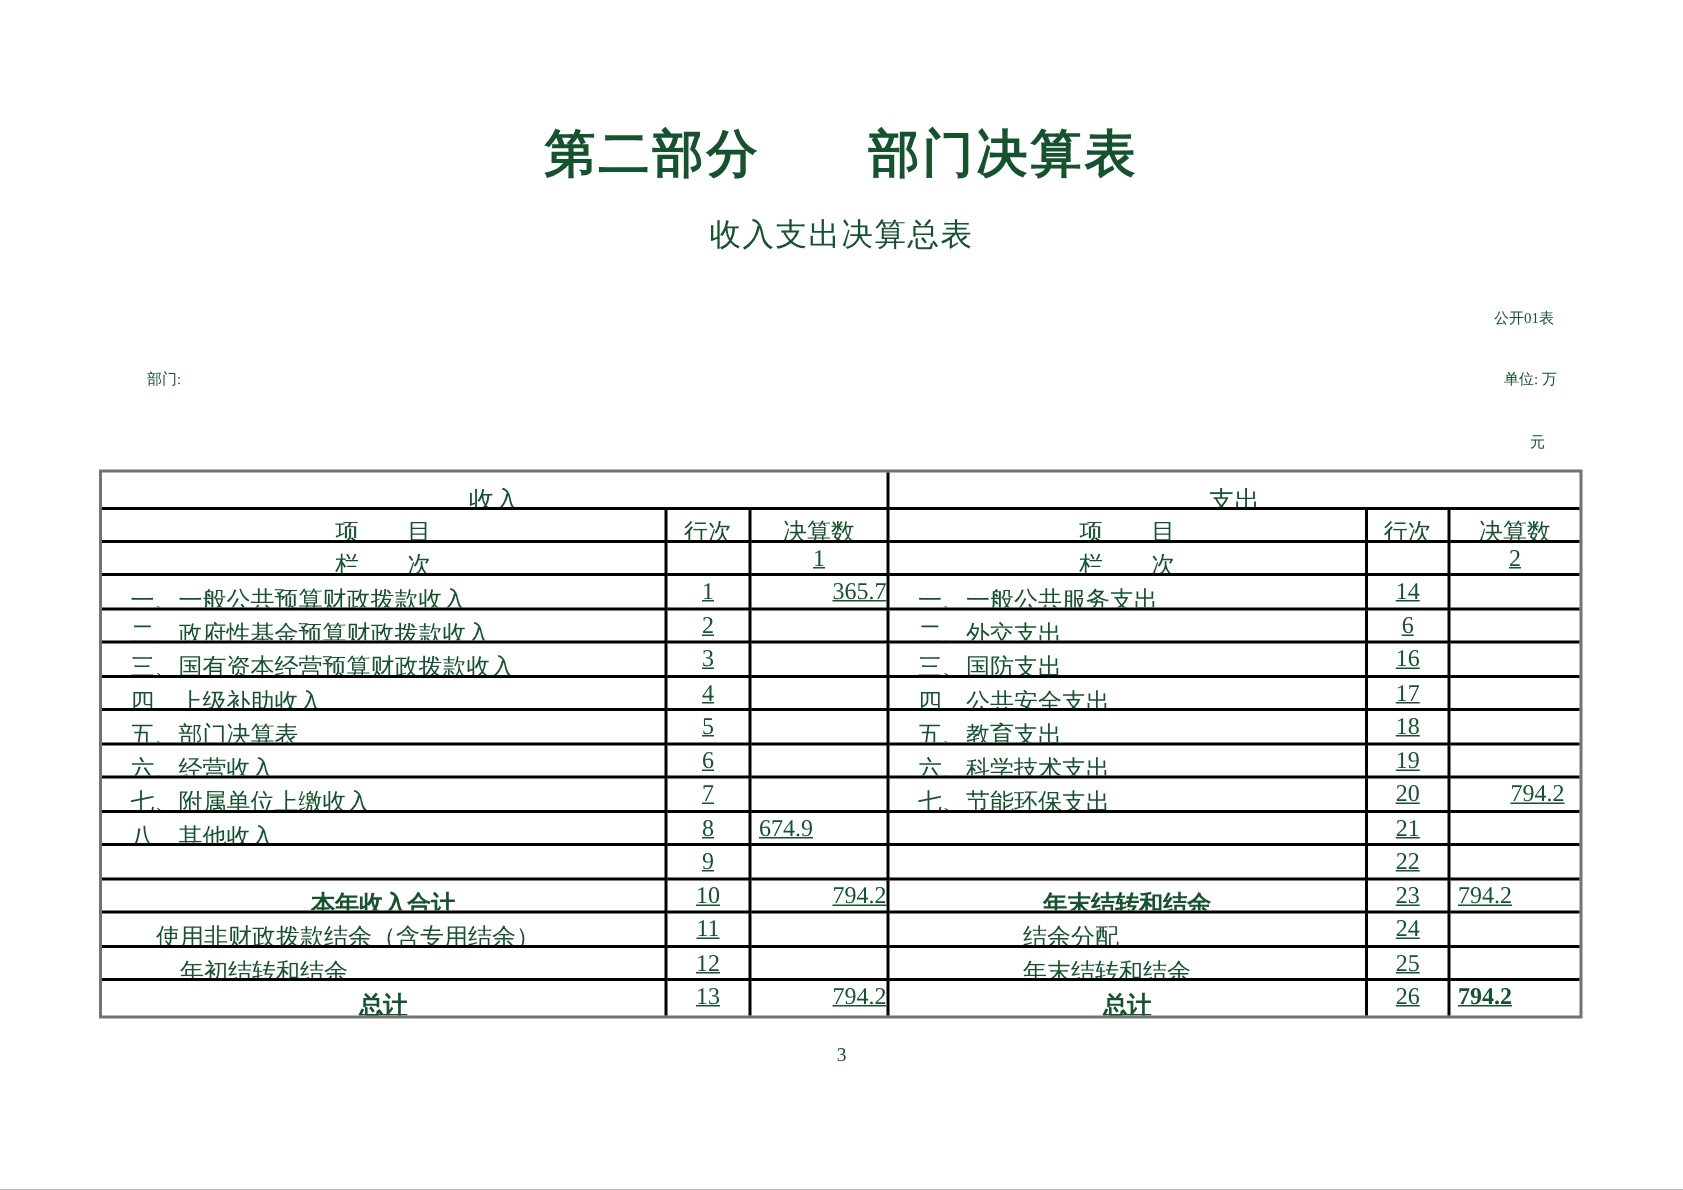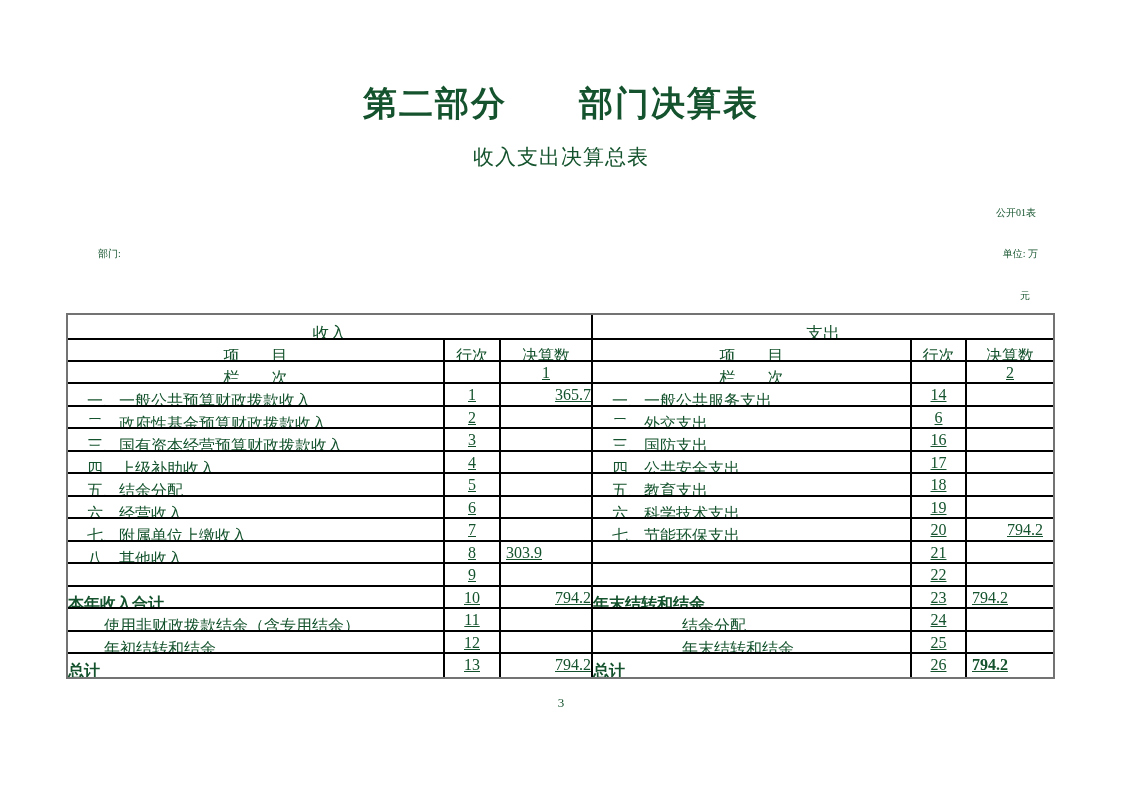--- a/index.html
+++ b/index.html
@@ -27,24 +27,24 @@
   .cell{box-sizing:border-box;border-right:2px solid #000;border-bottom:2px solid #000;
         overflow:hidden;white-space:nowrap;}
   .col-last{border-right:none;}
   .row-last{border-bottom:none;}
   .span3{grid-column:span 3;}
   
   .cn-in{display:block;font-size:16px;line-height:16px;padding-top:9px;}
   .hdr1 .cn-in{font-size:17px;line-height:17px;padding-top:10px;}
   .hdr2 .cn-in,.hdr3 .cn-in{padding-top:8px;}
   .ctr{text-align:center;}
-  .total{font-weight:bold;}
+  .total{text-align:center;font-weight:bold;}
   .i0{padding-left:19px;}
   .i1{padding-left:36px;}
-  .i2{padding-left:36px;}
+  .i2{padding-left:52px;}
   .i3{padding-left:89px;}
   
   .num-in{display:block;font-family:"Liberation Serif",serif;font-size:16px;line-height:16px;
           padding-top:3px;}
   .rowno{text-align:center;}
   .val-r{text-align:right;}
   .sideR.val-r{padding-right:10px;}
   .val-l{text-align:left;padding-left:5px;}
   .val-b .num-in{font-weight:bold;}
 </style>
@@ -170,21 +170,21 @@
       <div class="cell cn sideR i0">
         <span class="cn-in">四、公共安全支出</span>
       </div>
       <div class="cell num rowno sideR">
         <span class="num-in">17</span>
       </div>
       <div class="cell num sideR val-r col-last">
         <span class="num-in"></span>
       </div>
       <div class="cell cn sideL i0">
-        <span class="cn-in">五、结余分配</span>
+        <span class="cn-in">五、部门决算表</span>
       </div>
       <div class="cell num rowno sideL">
         <span class="num-in">5</span>
       </div>
       <div class="cell num sideL val-r">
         <span class="num-in"></span>
       </div>
       <div class="cell cn sideR i0">
         <span class="cn-in">五、教育支出</span>
       </div>
@@ -230,21 +230,21 @@
       <div class="cell num sideR val-r col-last">
         <span class="num-in">794.2</span>
       </div>
       <div class="cell cn sideL i0">
         <span class="cn-in">八、其他收入</span>
       </div>
       <div class="cell num rowno sideL">
         <span class="num-in">8</span>
       </div>
       <div class="cell num sideL val-l">
-        <span class="num-in">303.9</span>
+        <span class="num-in">674.9</span>
       </div>
       <div class="cell cn sideR i0">
         <span class="cn-in"></span>
       </div>
       <div class="cell num rowno sideR">
         <span class="num-in">21</span>
       </div>
       <div class="cell num sideR val-r col-last">
         <span class="num-in"></span>
       </div>

